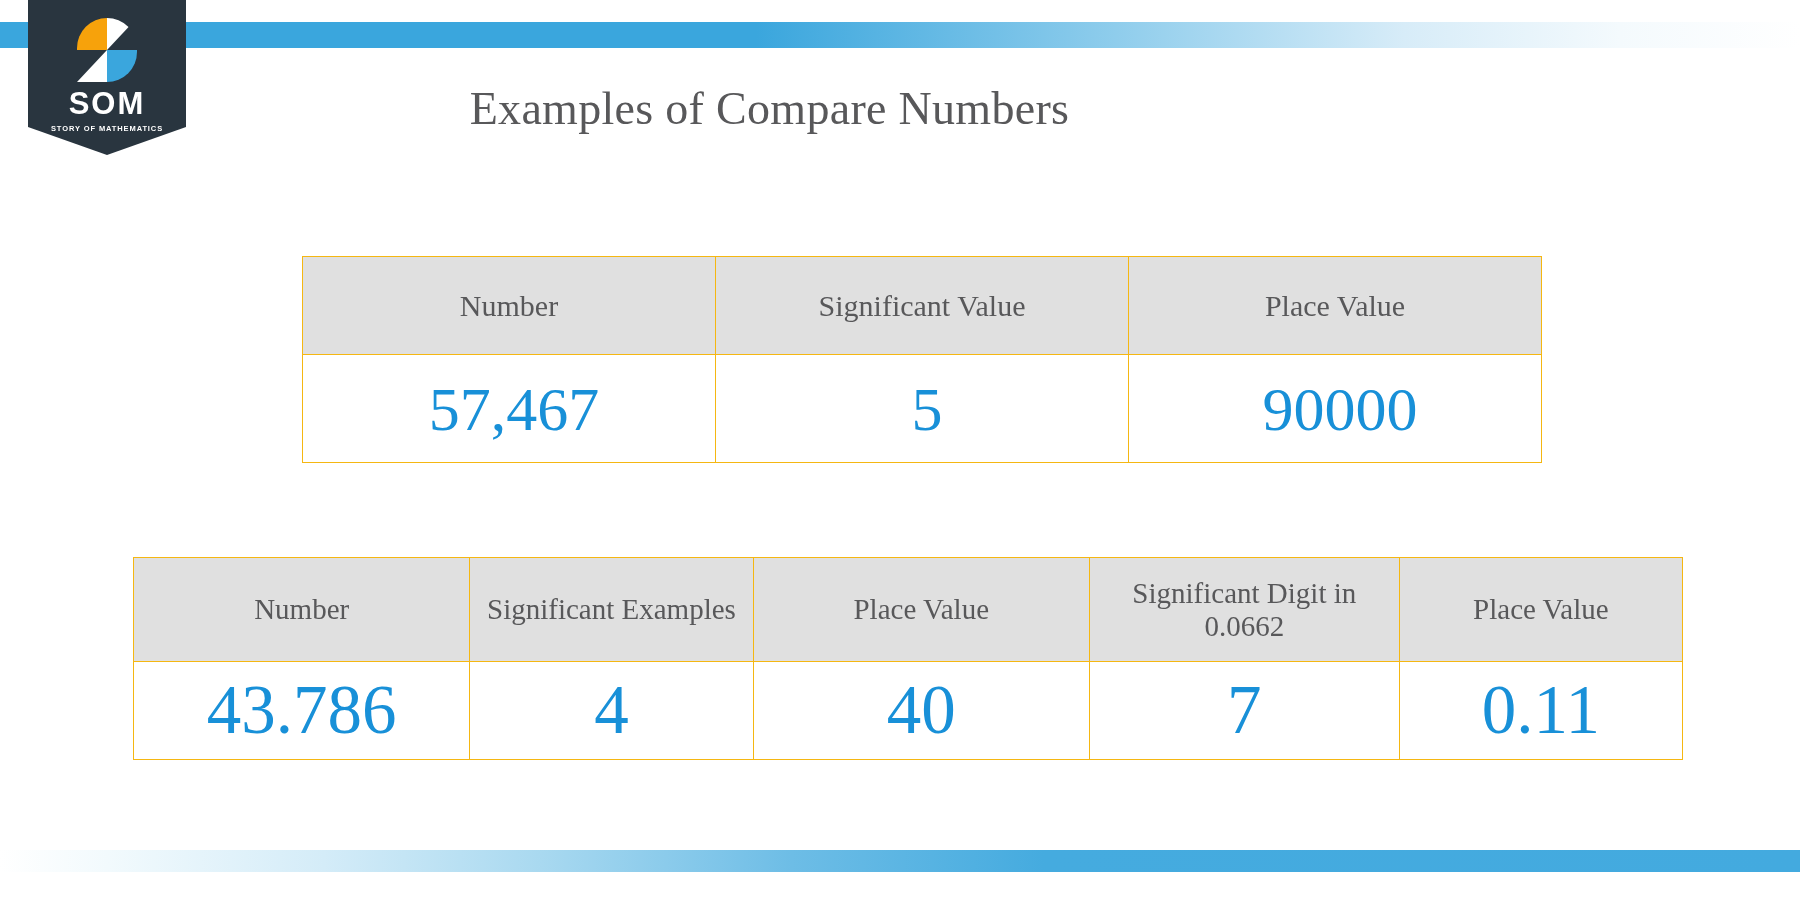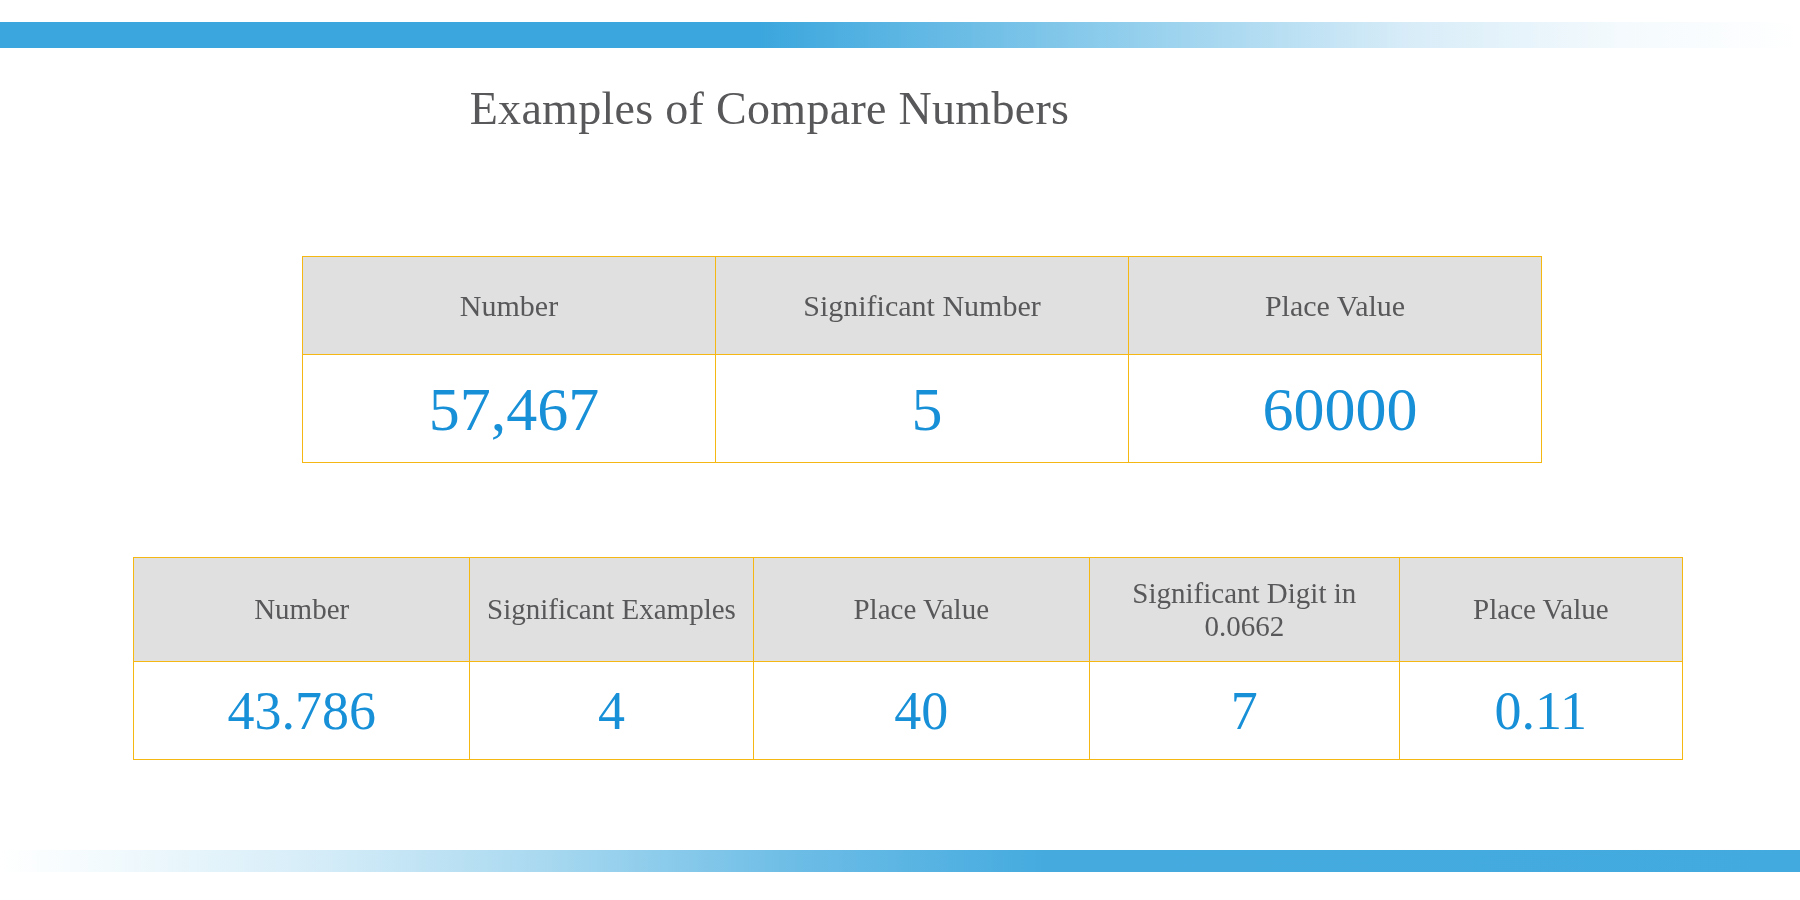--- a/index.html
+++ b/index.html
@@ -142,45 +142,55 @@
   }
 
   
   #table-one { left: 302px; top: 256px; width: 1240px; }
   #table-one th { height: 98px; }
   #table-one td { height: 108px; padding-left: 16px; }
 
   
   #table-two { left: 133px; top: 557px; width: 1550px; }
   #table-two th { height: 104px; font-size: 29px; }
-  #table-two td { height: 98px; font-size: 54px; }
+  #table-two td { height: 98px; font-size: 69px; }
 </style>
 </head>
 <body>
 
 <div class="slide">
 
   <div class="top-bar"></div>
 
+  <div class="logo-badge">
+    <div class="logo-mark">
+      <span class="q q-tl"></span>
+      <span class="q q-tr"></span>
+      <span class="q q-bl"></span>
+      <span class="q q-br"></span>
+    </div>
+    <div class="logo-som">SOM</div>
+    <div class="logo-tagline">STORY OF MATHEMATICS</div>
+  </div>
 
   <div class="slide-title">Examples of Compare Numbers</div>
 
   <table class="tbl" id="table-one">
     <thead>
       <tr>
         <th>Number</th>
-        <th>Significant Number</th>
+        <th>Significant Value</th>
         <th>Place Value</th>
       </tr>
     </thead>
     <tbody>
       <tr>
         <td>57,467</td>
         <td>5</td>
-        <td>60000</td>
+        <td>90000</td>
       </tr>
     </tbody>
   </table>
 
   <table class="tbl" id="table-two">
     <colgroup>
       <col style="width:19%">
         <col style="width:16%">
         <col style="width:19%">
         <col style="width:17.5%">

